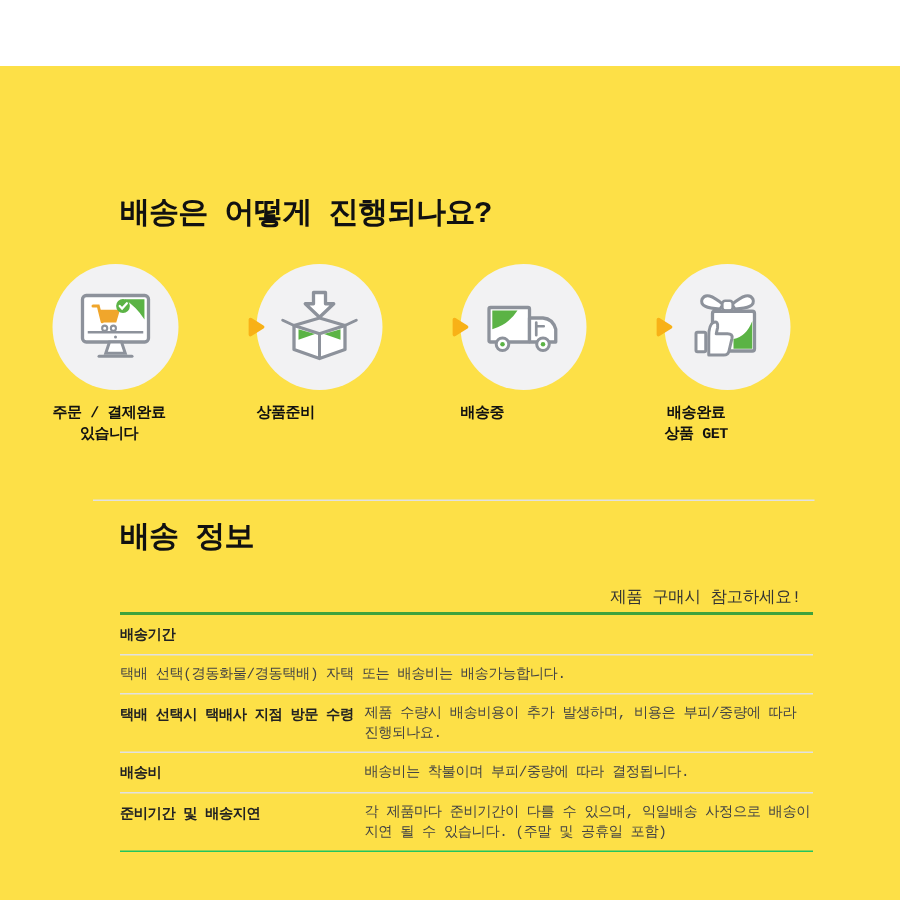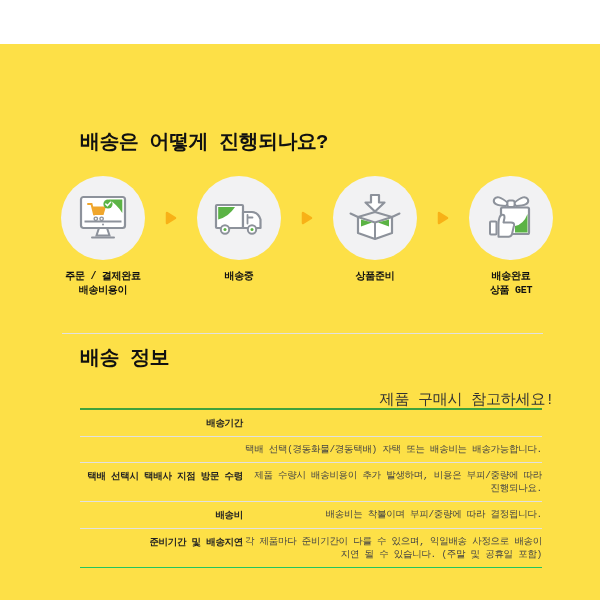--- a/index.html
+++ b/index.html
@@ -5,39 +5,39 @@
   html,body{margin:0;padding:0;background:#fff;}
   .page{position:relative;width:600px;height:600px;background:#fde047;overflow:hidden;
         font-family:Liberation Mono, monospace;color:#1b1b1b;margin-top:44px;}
 
   .main-title{position:absolute;left:80px;top:84px;font-size:20px;font-weight:800;
               letter-spacing:-0.6px;color:#111;}
 
   
   .steps{position:absolute;left:35px;top:132px;width:544px;height:130px;}
   .steps-row{display:flex;}
-  .step{width:136px;display:flex;flex-direction:column;align-items:center;}
+  .step{width:136px;display:flex;flex-direction:column;align-items:flex-start;}
   .circle{width:84px;height:84px;border-radius:50%;background:#f2f2f3;
           display:flex;align-items:center;justify-content:center;}
   .step-label{margin-top:10px;font-size:10px;font-weight:700;text-align:center;
               line-height:14px;color:#111;letter-spacing:-0.3px;}
   .flow-arrow{position:absolute;top:35px;width:14px;height:14px;}
   .a1{left:129px;} .a2{left:265px;} .a3{left:401px;}
 
   
   .divider{position:absolute;left:62px;top:289px;width:481px;height:1px;background:#e1e1e1;}
 
   .section-title{position:absolute;left:80px;top:300px;font-size:20px;font-weight:800;
                  letter-spacing:-0.6px;color:#111;}
-  .note{position:absolute;left:92px;top:346px;width:462px;text-align:right;
-        font-size:15px;color:#333;letter-spacing:-0.2px;}
+  .note{position:absolute;left:72px;top:346px;width:462px;text-align:right;
+        font-size:11px;color:#333;letter-spacing:-0.2px;}
 
   
   .info-table{position:absolute;left:80px;top:364px;width:462px;border-top:2px solid #3fa23c;}
-  .t-row{display:flex;border-bottom:1px solid #e1e1e1;padding:6px 0;text-align:right;}
+  .t-row{display:flex;border-bottom:1px solid #e1e1e1;padding:6px 0;}
   .t-row:last-child{border-bottom:1px solid #22c55e;}
   .t-label{width:163px;flex:0 0 163px;font-size:9.5px;font-weight:700;color:#222;
            line-height:13px;letter-spacing:-0.3px;padding-top:1px;}
   .t-value{flex:1;font-size:9.5px;color:#444;line-height:13px;letter-spacing:-0.3px;}
 
   svg{display:block;}
 </style>
 </head>
 <body>
 
@@ -62,61 +62,61 @@
               <path d="M19.5,18.5 H33 L30.5,27 H21.6 Z" fill="#f0a62c"></path>
               <circle cx="22.8" cy="30.8" r="1.7" fill="none" stroke="#8d929b" stroke-width="1.4"></circle>
               <circle cx="28.6" cy="30.8" r="1.7" fill="none" stroke="#8d929b" stroke-width="1.4"></circle>
               <circle cx="35" cy="16" r="4.6" fill="#5bb345"></circle>
               <path d="M32.8,16 l1.6,1.7 l3.2,-3.5" stroke="#fff" stroke-width="1.5" fill="none" stroke-linecap="round"></path>
             </svg>
           </span>
         </div>
         <div class="step-label">
           <span style="display:block">주문 / 결제완료</span>
-          <span style="display:block">배송비용이</span>
+          <span style="display:block">있습니다</span>
+        </div>
+      </div>
+
+      <div class="step">
+        <div class="circle">
+          <span>
+            <svg width="60" height="60" viewBox="0 0 60 60" fill="none">
+              <path d="M26,7 h8 v7.5 h5.5 L30,23.5 L20.5,14.5 H26 Z" fill="#fff" stroke="#8d929b" stroke-width="2.2" stroke-linejoin="round"></path>
+              <path d="M13,29 L5.5,25.5 M47,29 L54.5,25.5" stroke="#8d929b" stroke-width="2" stroke-linecap="round"></path>
+              <path d="M13,29 L30,24 L47,29" stroke="#8d929b" stroke-width="2" fill="none" stroke-linejoin="round"></path>
+              <path d="M13,29 L30,34.5 L47,29 L47,45 L30,51 L13,45 Z" fill="#fff" stroke="#8d929b" stroke-width="2.2" stroke-linejoin="round"></path>
+              <path d="M30,34.5 V51" stroke="#8d929b" stroke-width="2"></path>
+              <path d="M16,31.5 L27,34.6 L16,38.5 Z" fill="#5bb345"></path>
+              <path d="M44,31.5 L33,34.6 L44,38.5 Z" fill="#5bb345"></path>
+            </svg>
+          </span>
+        </div>
+        <div class="step-label">
+          <span style="display:block">상품준비</span>
+          <span style="display:block"></span>
         </div>
       </div>
 
       <div class="step">
         <div class="circle">
           <span>
             <svg width="60" height="60" viewBox="0 0 60 60" fill="none">
               <rect x="7" y="17" width="27" height="23" rx="1" fill="#fff" stroke="#8d929b" stroke-width="2.2"></rect>
               <path d="M9.2,19 H26 Q20,28.5 9.2,31.5 Z" fill="#5bb345"></path>
               <path d="M34,24 H43 Q49.5,24.5 51.5,31.5 V40 H34 Z" fill="#fff" stroke="#8d929b" stroke-width="2.2" stroke-linejoin="round"></path>
               <path d="M38.5,27 v8.5 M38.5,29.5 h5" stroke="#8d929b" stroke-width="1.8" stroke-linecap="round"></path>
               <circle cx="16" cy="41.5" r="4.2" fill="#fff" stroke="#8d929b" stroke-width="2"></circle>
               <circle cx="16" cy="41.5" r="1.5" fill="#5bb345"></circle>
               <circle cx="43" cy="41.5" r="4.2" fill="#fff" stroke="#8d929b" stroke-width="2"></circle>
               <circle cx="43" cy="41.5" r="1.5" fill="#5bb345"></circle>
             </svg>
           </span>
         </div>
         <div class="step-label">
           <span style="display:block">배송중</span>
-          <span style="display:block"></span>
-        </div>
-      </div>
-
-      <div class="step">
-        <div class="circle">
-          <span>
-            <svg width="60" height="60" viewBox="0 0 60 60" fill="none">
-              <path d="M26,7 h8 v7.5 h5.5 L30,23.5 L20.5,14.5 H26 Z" fill="#fff" stroke="#8d929b" stroke-width="2.2" stroke-linejoin="round"></path>
-              <path d="M13,29 L5.5,25.5 M47,29 L54.5,25.5" stroke="#8d929b" stroke-width="2" stroke-linecap="round"></path>
-              <path d="M13,29 L30,24 L47,29" stroke="#8d929b" stroke-width="2" fill="none" stroke-linejoin="round"></path>
-              <path d="M13,29 L30,34.5 L47,29 L47,45 L30,51 L13,45 Z" fill="#fff" stroke="#8d929b" stroke-width="2.2" stroke-linejoin="round"></path>
-              <path d="M30,34.5 V51" stroke="#8d929b" stroke-width="2"></path>
-              <path d="M16,31.5 L27,34.6 L16,38.5 Z" fill="#5bb345"></path>
-              <path d="M44,31.5 L33,34.6 L44,38.5 Z" fill="#5bb345"></path>
-            </svg>
-          </span>
-        </div>
-        <div class="step-label">
-          <span style="display:block">상품준비</span>
           <span style="display:block"></span>
         </div>
       </div>
 
       <div class="step">
         <div class="circle">
           <span>
             <svg width="60" height="60" viewBox="0 0 60 60" fill="none">
               <path d="M27,15 Q16,5.5 13,11.5 Q11,17.5 25,18 Z" fill="#fff" stroke="#8d929b" stroke-width="2" stroke-linejoin="round"></path>
               <path d="M33,15 Q44,5.5 47,11.5 Q49,17.5 35,18 Z" fill="#fff" stroke="#8d929b" stroke-width="2" stroke-linejoin="round"></path>

